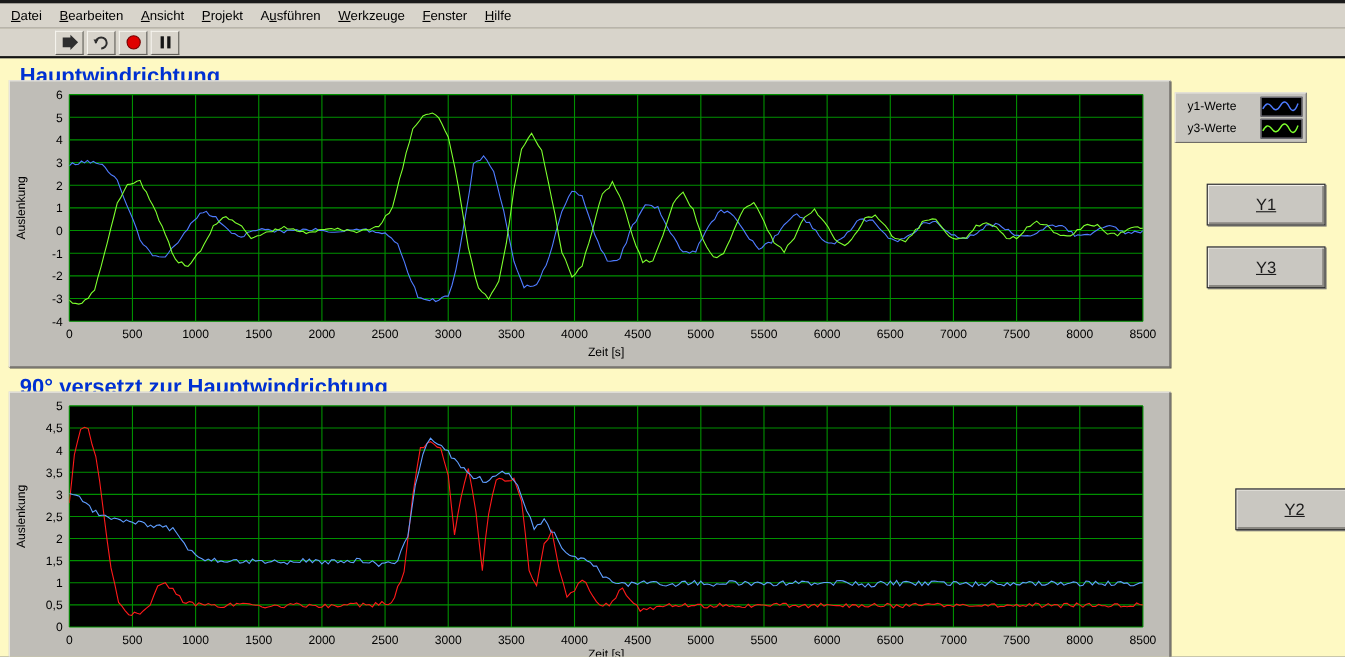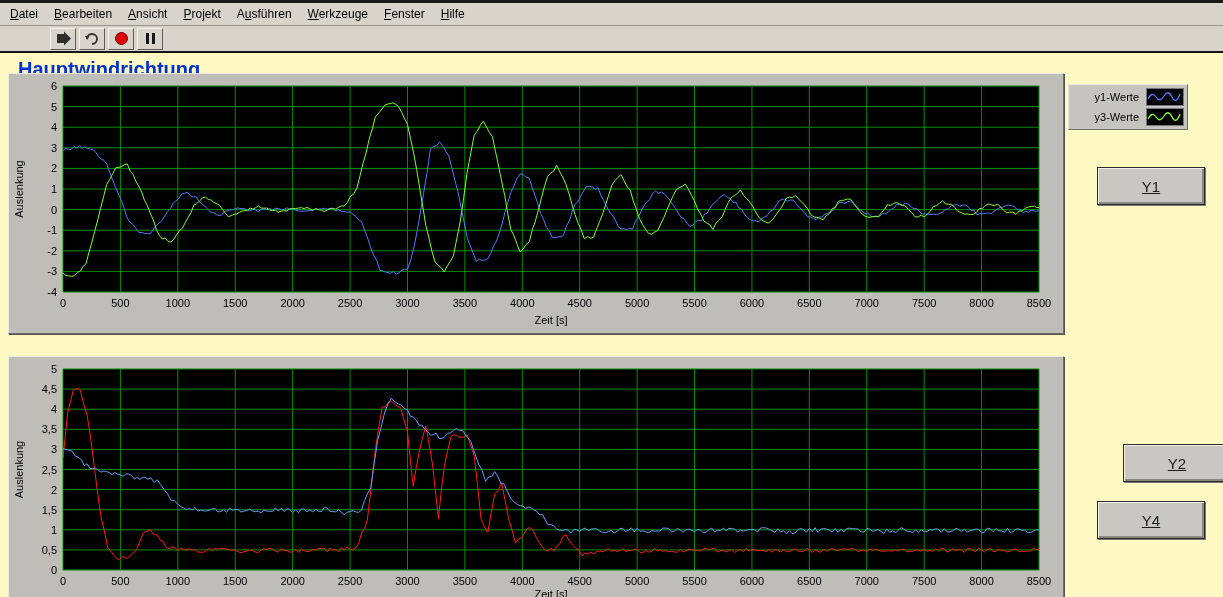--- a/index.html
+++ b/index.html
@@ -28,21 +28,21 @@
   .chart-title{position:absolute;left:18px;font-size:20px;font-weight:bold;color:#0031d2;}
   .chart-bezel{position:absolute;left:8px;width:1054px;height:259px;overflow:hidden;
                background:#bfbdb7;border:1px solid;border-color:#eceae4 #6e6c66 #6e6c66 #eceae4;
                box-shadow:1px 1px 0 #55534e;}
   .chart-svg{display:block;}
   .tick{font-family:"Liberation Sans",sans-serif;font-size:11px;fill:#000;}
 
   
   .legend{position:absolute;left:1068px;width:120px;box-sizing:border-box;background:#c6c4be;
           border:1px solid;border-color:#e9e7e1 #6e6c66 #6e6c66 #e9e7e1;padding:2px 3px;}
-  .legend-row{display:flex;align-items:center;justify-content:flex-end;gap:7px;height:20px;}
+  .legend-row{display:flex;align-items:center;justify-content:flex-end;gap:22px;height:20px;}
   .legend-label{font-size:11px;color:#000;}
   .legend-sample{width:36px;height:16px;background:#000;border:1px solid #76747e;line-height:0;}
 
   
   .lv-btn{position:absolute;left:1097px;width:106px;height:36px;background:#c9c7c1;
           border:1px solid #2b2b2b;color:#1c1c1c;font-size:15px;
           display:flex;align-items:center;justify-content:center;
           box-shadow:inset 1px 1px 0 #f2f0ea,inset -2px -2px 0 #8a8882,1px 1px 0 #7a7872;text-decoration:underline;}
 </style>
 </head>
@@ -174,21 +174,25 @@
         <svg width="34" height="14" viewBox="0 0 34 14">
           <path d="M1,10 Q5,2 9,8 T17,7 T25,8 T33,5" fill="none" stroke-width="1.3" stroke="#7dff2e"></path>
         </svg>
       </span>
     </div>
   </div>
 
   <div class="lv-btn" style="top:167px;">
     <span>Y1</span>
   </div>
-
+  <div class="lv-btn" style="top:224px;">
+    <span>Y3</span>
+  </div>
+
+  <div class="chart-title" style="top:341px;">90° versetzt zur Hauptwindrichtung</div>
 
   <div class="chart-bezel" style="top:356px;">
     <svg id="chart-svg-1" class="chart-svg" width="1054" height="252" viewBox="0 0 1054 252">
         <rect x="54" y="12" width="976" height="201" fill="#000000"></rect>
         <line x1="54" y1="12" x2="54" y2="213" stroke="#009000" stroke-width="1"></line>
         <line x1="111.41176470588235" y1="12" x2="111.41176470588235" y2="213" stroke="#009000" stroke-width="1"></line>
         <line x1="168.8235294117647" y1="12" x2="168.8235294117647" y2="213" stroke="#009000" stroke-width="1"></line>
         <line x1="226.23529411764707" y1="12" x2="226.23529411764707" y2="213" stroke="#009000" stroke-width="1"></line>
         <line x1="283.6470588235294" y1="12" x2="283.6470588235294" y2="213" stroke="#009000" stroke-width="1"></line>
         <line x1="341.05882352941177" y1="12" x2="341.05882352941177" y2="213" stroke="#009000" stroke-width="1"></line>
@@ -253,17 +257,14 @@
         <text x="1030" y="228" text-anchor="middle" class="tick">8500</text>
         <text x="14" y="112.5" text-anchor="middle" class="tick" transform="rotate(-90 14 112.5)">Auslenkung</text>
         <text x="542" y="241" text-anchor="middle" class="tick">Zeit [s]</text>
       </svg>
   </div>
 
 
   <div class="lv-btn" style="top:444px;margin-left:26px;">
     <span>Y2</span>
   </div>
-  <div class="lv-btn" style="top:501px;">
-    <span>Y4</span>
-  </div>
 
 </div>
 
 </body></html>

